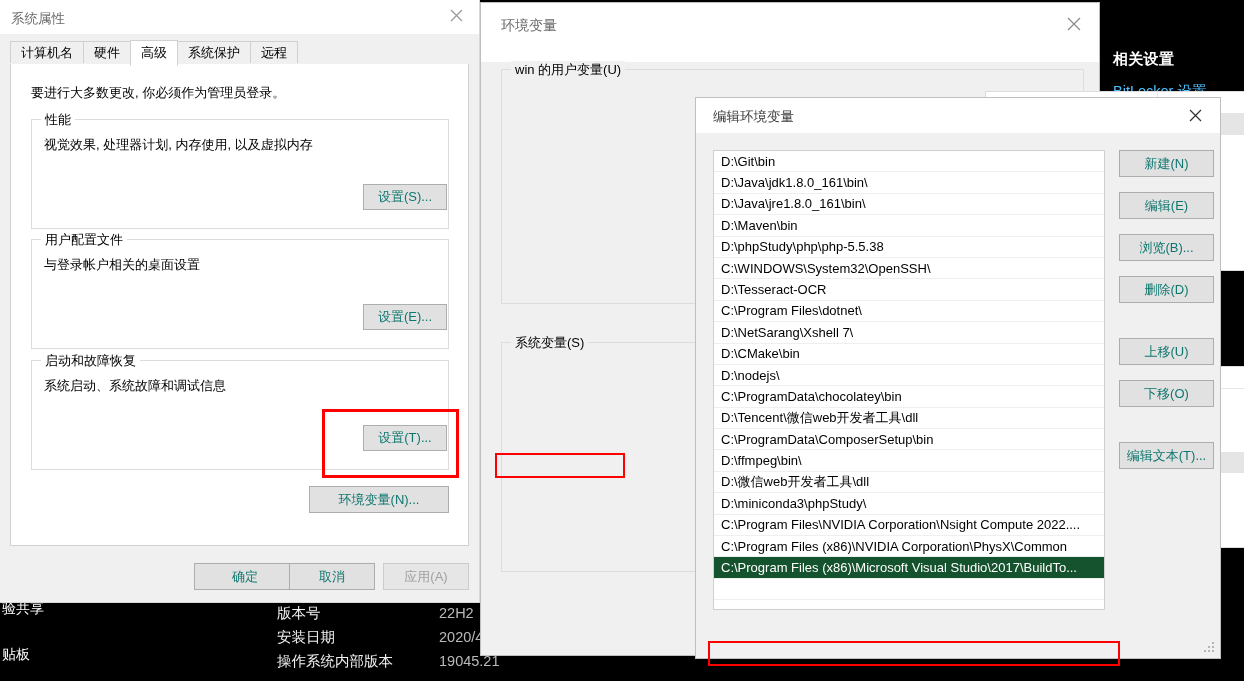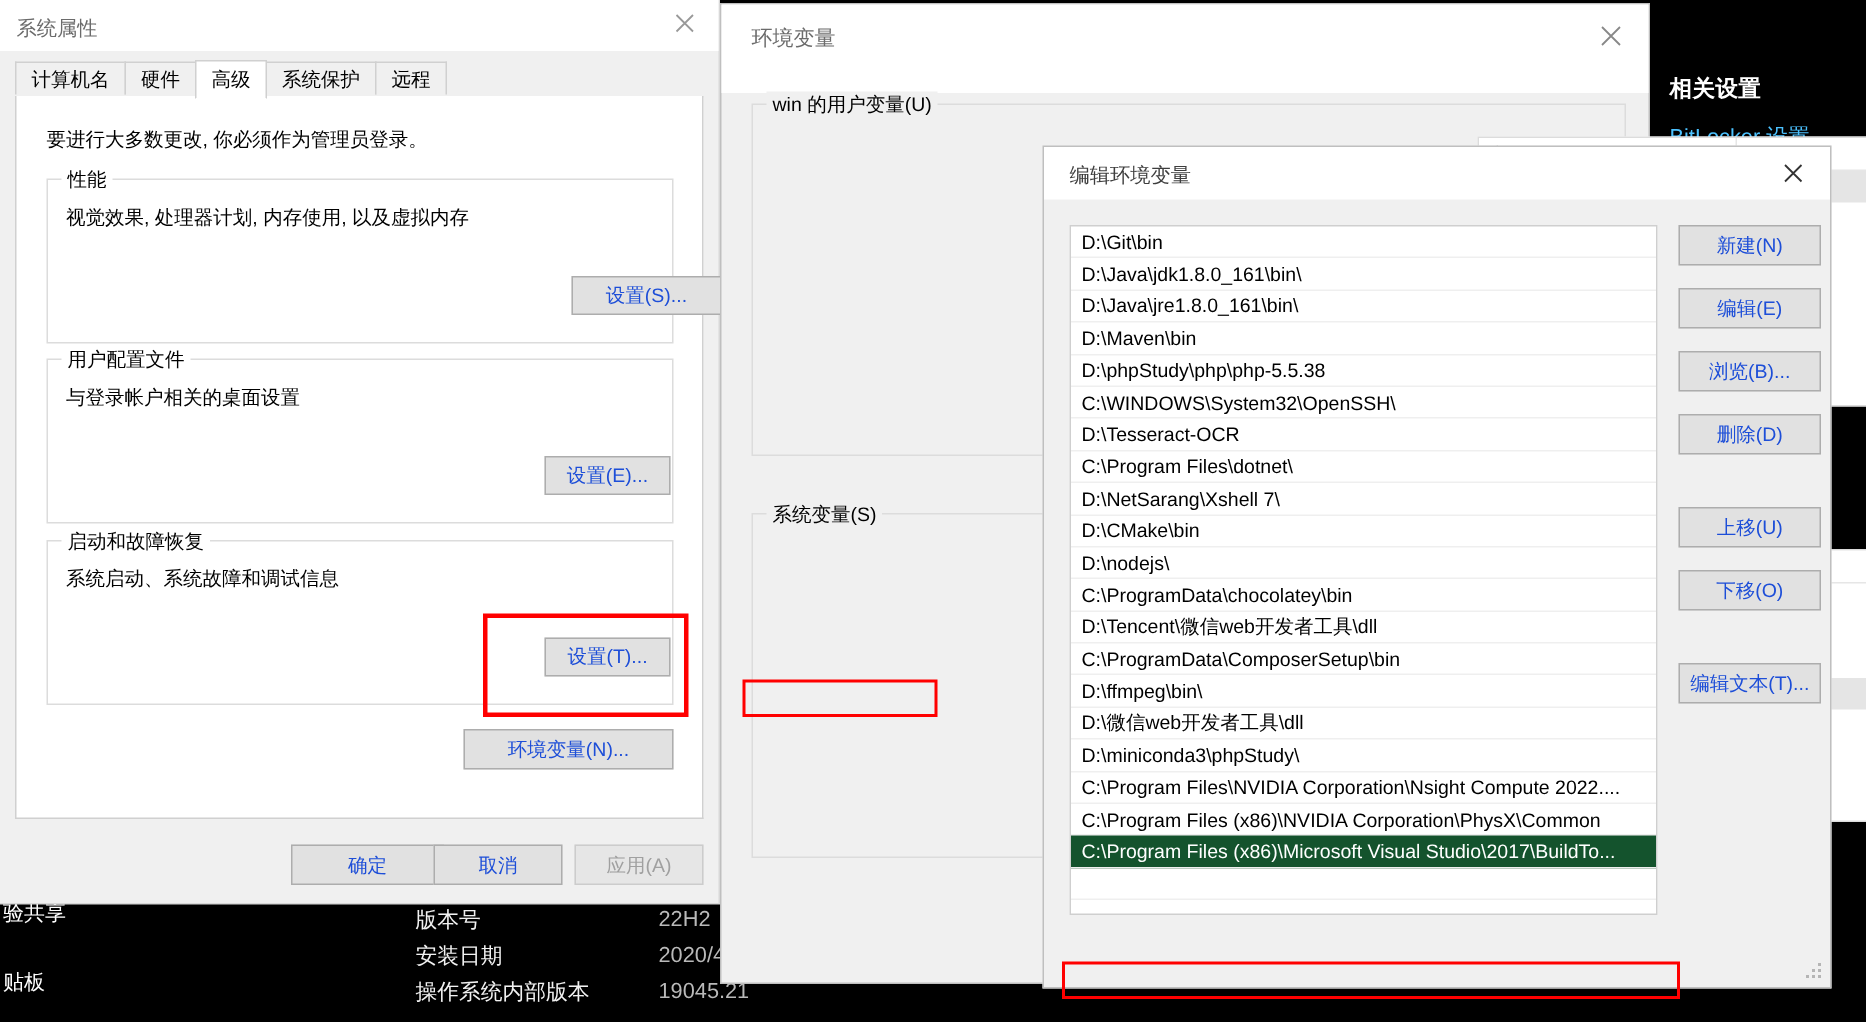--- a/index.html
+++ b/index.html
@@ -135,21 +135,21 @@
     color: #000;
   }
   .gb-text {
     position: absolute; left: 12px; top: 16px;
     font-size: 13px; color: #000;
   }
   .btn {
     background: #e1e1e1;
     border: 1px solid #adadad;
     font-size: 13px;
-    color: #1d4ed8;
+    color: #0f766e;
     display: flex; align-items: center; justify-content: center;
     font-family: "Liberation Sans", "DejaVu Sans", sans-serif;
     cursor: default;
     user-select: none;
   }
   .btn.disabled { color: #a0a0a0; background: #e6e6e6; border-color: #cccccc; }
 
   .hl-box {
     position: absolute;
     border: 3px solid #ff0000;
@@ -285,21 +285,21 @@
       <div class="tab">系统保护</div>
       <div class="tab">远程</div>
     </div>
 
     <div class="tab-page">
       <div class="hint-text">要进行大多数更改, 你必须作为管理员登录。</div>
 
       <div class="groupbox" style="left:20px; top:55px; width:418px; height:110px;">
         <span class="gb-legend">性能</span>
         <span class="gb-text">视觉效果, 处理器计划, 内存使用, 以及虚拟内存</span>
-        <div class="btn" style="position:absolute; left:349px; top:64px; width:100px; height:26px;">设置(S)...</div>
+        <div class="btn" style="position:absolute; left:331px; top:64px; width:84px; height:26px;">设置(S)...</div>
       </div>
 
       <div class="groupbox" style="left:20px; top:175px; width:418px; height:110px;">
         <span class="gb-legend">用户配置文件</span>
         <span class="gb-text">与登录帐户相关的桌面设置</span>
         <div class="btn" style="position:absolute; left:331px; top:64px; width:84px; height:26px;">设置(E)...</div>
       </div>
 
       <div class="groupbox" style="left:20px; top:296px; width:418px; height:110px;">
         <span class="gb-legend">启动和故障恢复</span>

